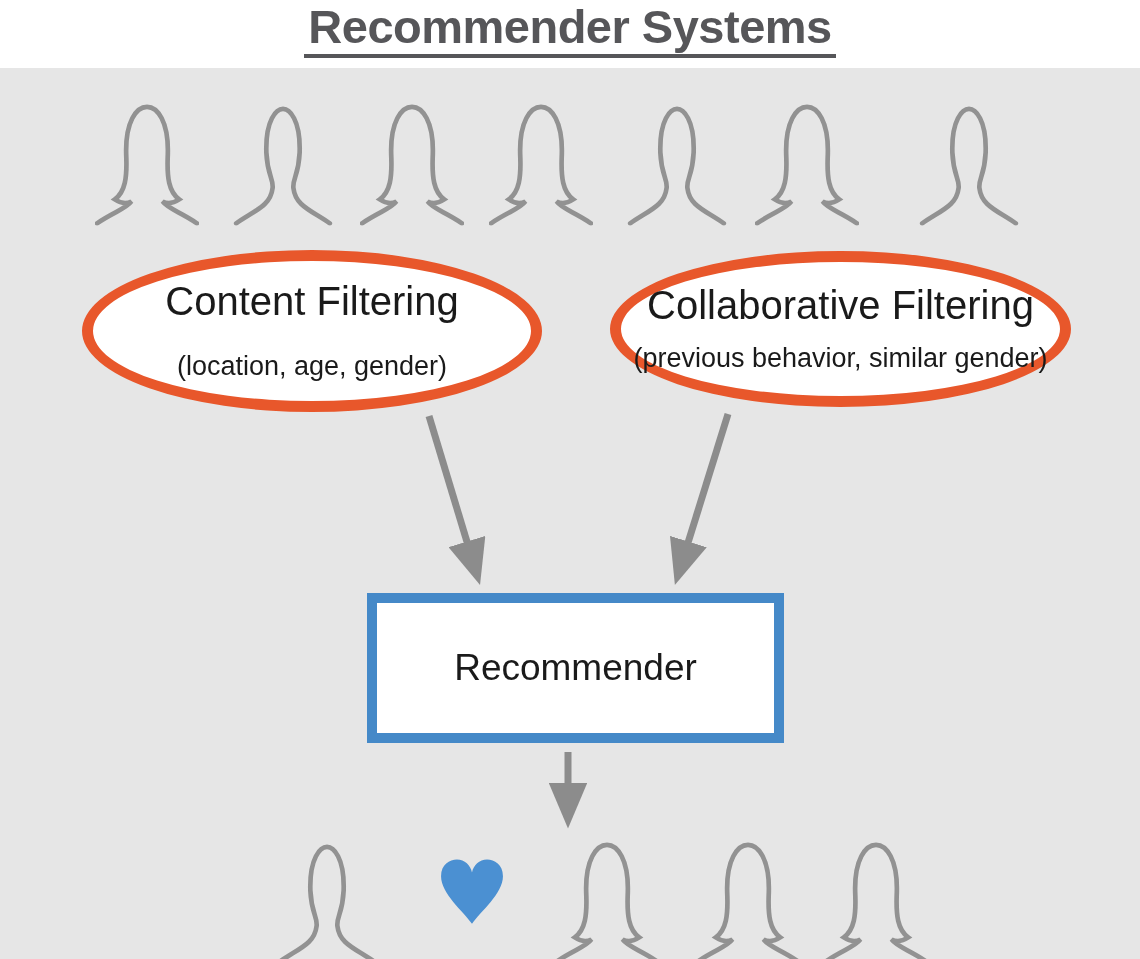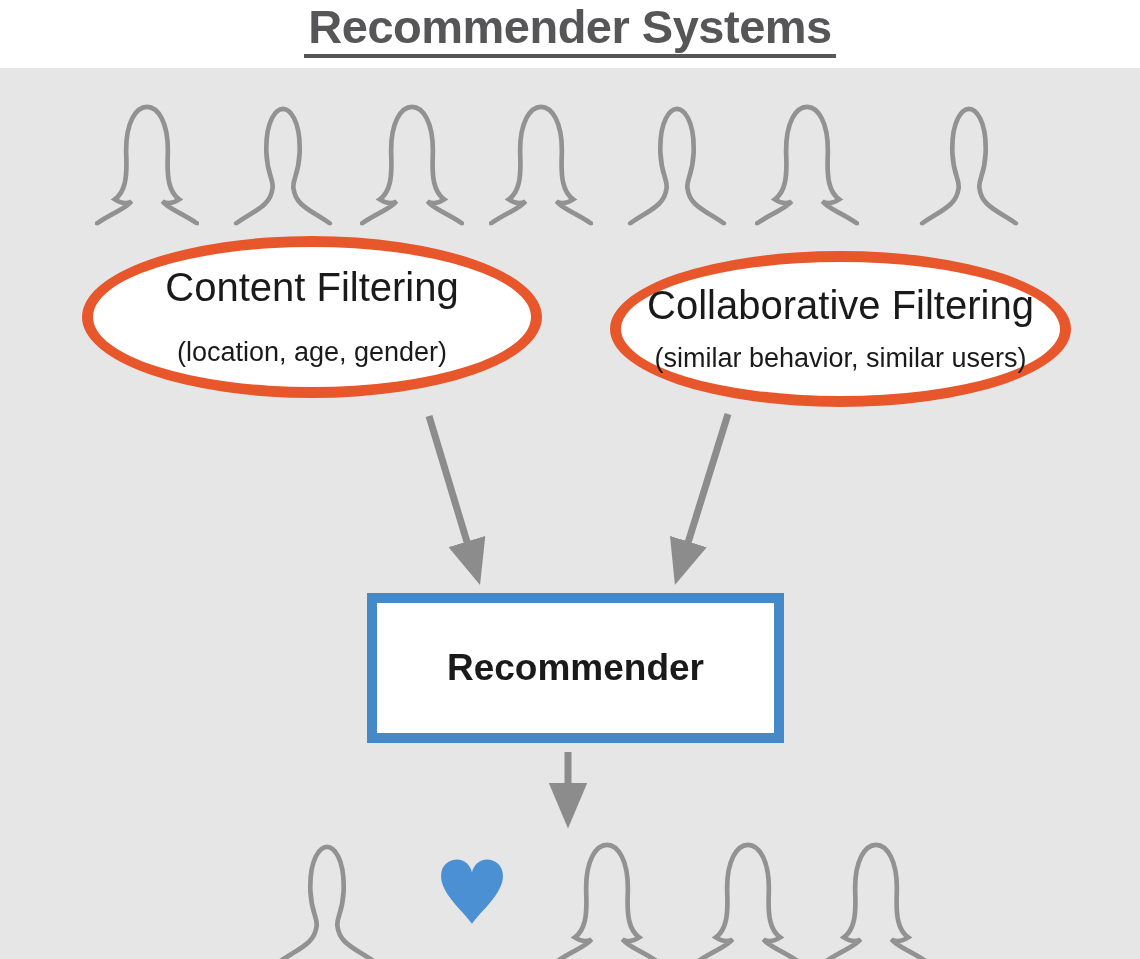--- a/index.html
+++ b/index.html
@@ -62,21 +62,21 @@
     background: #ffffff;
     border: 11px solid var(--accent-orange);
     border-radius: 50%;
     display: flex;
     flex-direction: column;
     justify-content: center;
     align-items: center;
     text-align: center;
     z-index: 2;
   }
-  #node-content   { left: 82px;  top: 236px; width: 460px; height: 162px; gap: 12px; }
+  #node-content   { left: 82px;  top: 250px; width: 460px; height: 162px; gap: 12px; }
   #node-collab    { left: 610px; top: 251px; width: 461px; height: 156px; }
   .ellipse-label {
     font-size: 40px;
     font-weight: 500;
     color: var(--node-text);
     line-height: 1.1;
     white-space: nowrap;
   }
   .ellipse-sublabel {
     font-size: 27px;
@@ -95,21 +95,21 @@
     border: 10px solid var(--accent-blue);
     display: flex;
     flex-direction: column;
     justify-content: center;
     align-items: center;
     text-align: center;
     z-index: 2;
   }
   .system-box-line {
     font-size: 37px;
-    font-weight: 700;
+    font-weight: 400;
     color: var(--node-text);
     line-height: 1.35;
     white-space: nowrap;
   }
   
   #arrow-layer {
     position: absolute;
     top: 0; left: 0;
     width: 1140px; height: 959px;
     z-index: 1;
@@ -194,21 +194,21 @@
       </div>
     </div>
 
   <div class="ellipse-node" id="node-content">
     <div class="ellipse-label">Content Filtering</div>
     <div class="ellipse-sublabel">(location, age, gender)</div>
   </div>
 
   <div class="ellipse-node" id="node-collab">
     <div class="ellipse-label">Collaborative Filtering</div>
-    <div class="ellipse-sublabel">(similar behavior, similar users)</div>
+    <div class="ellipse-sublabel">(previous behavior, similar gender)</div>
   </div>
 
   <div class="system-box">
     <div class="system-box-line">Recommender</div>
   </div>
 
   <div id="bottom-users">
       <div class="person" style="left: 275px; top: 838px;">
         <svg viewBox="0 0 100 120">
           <use href="#sil-male"></use>

